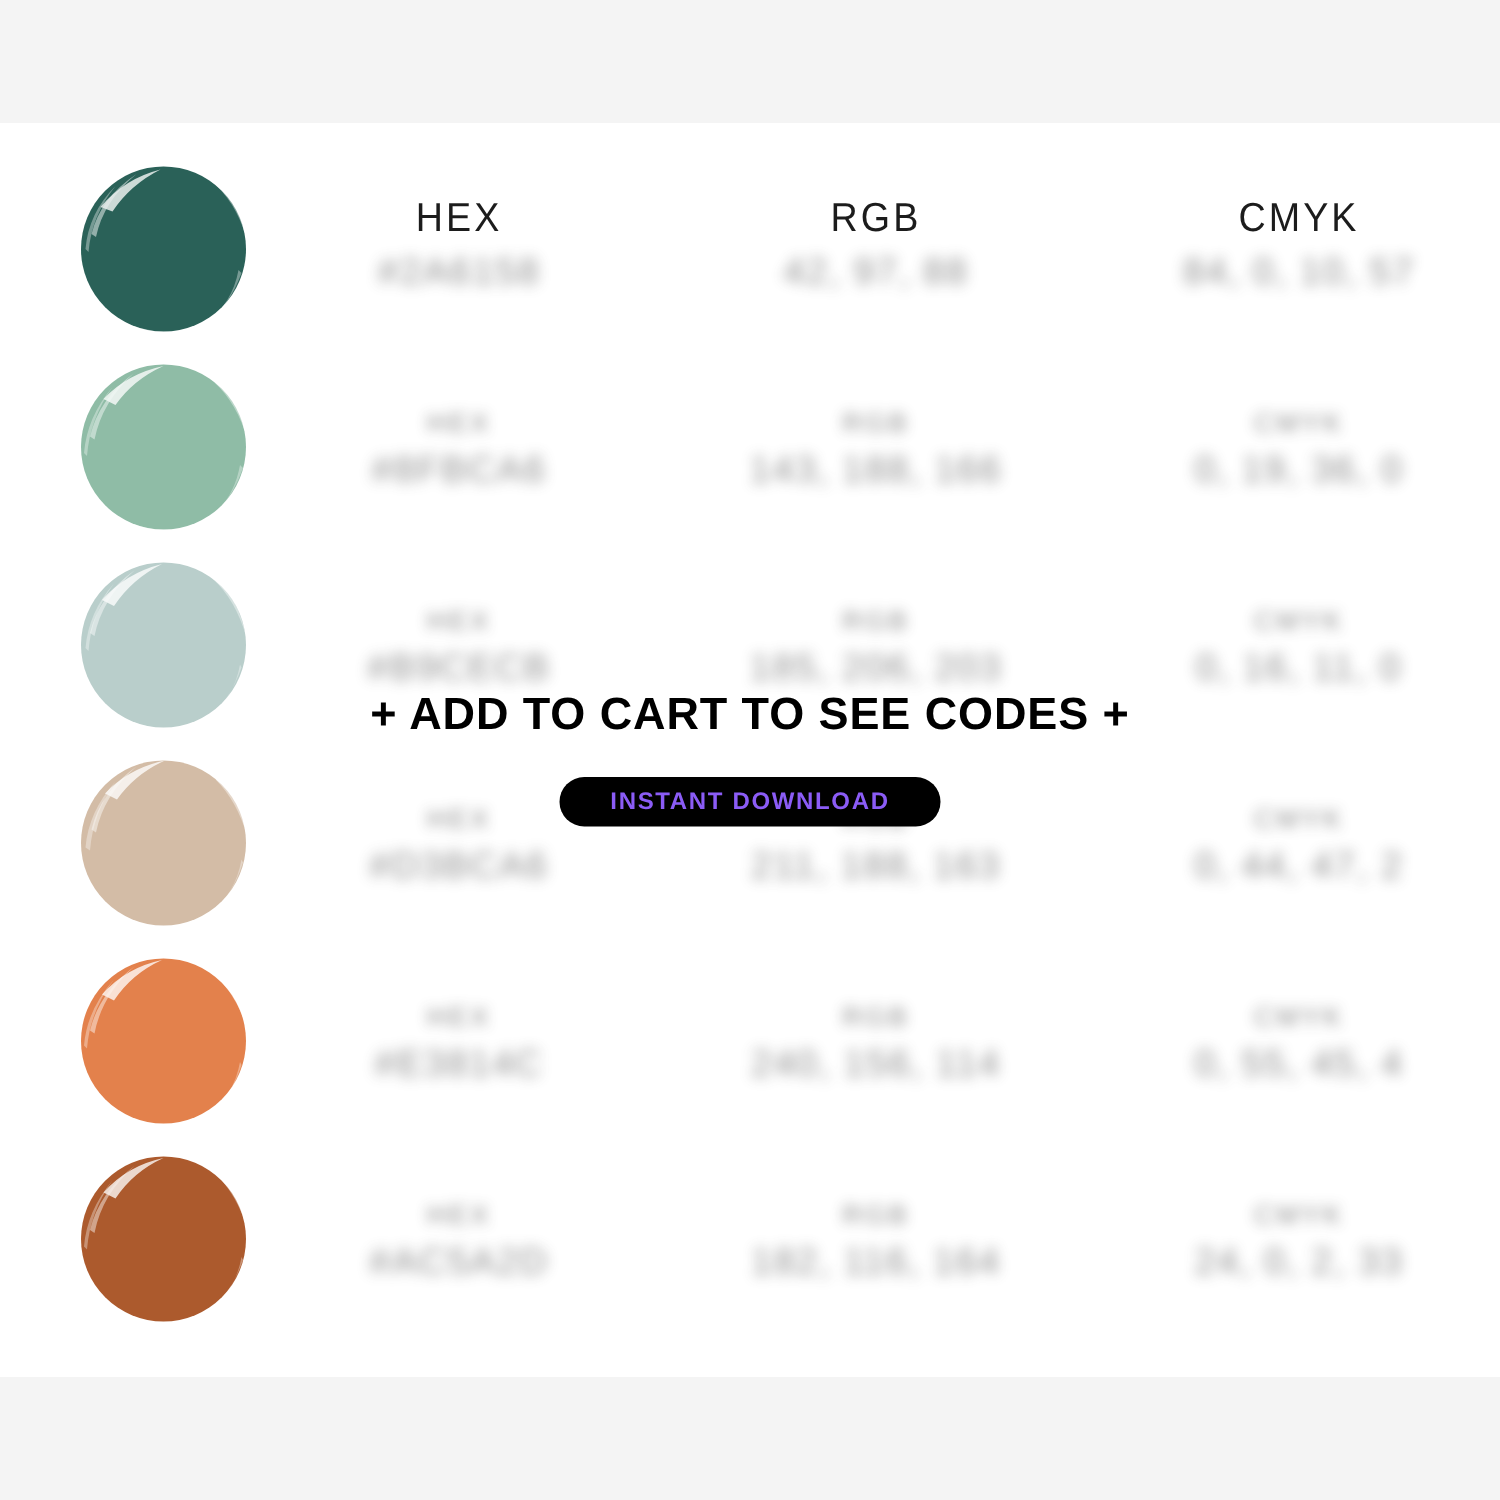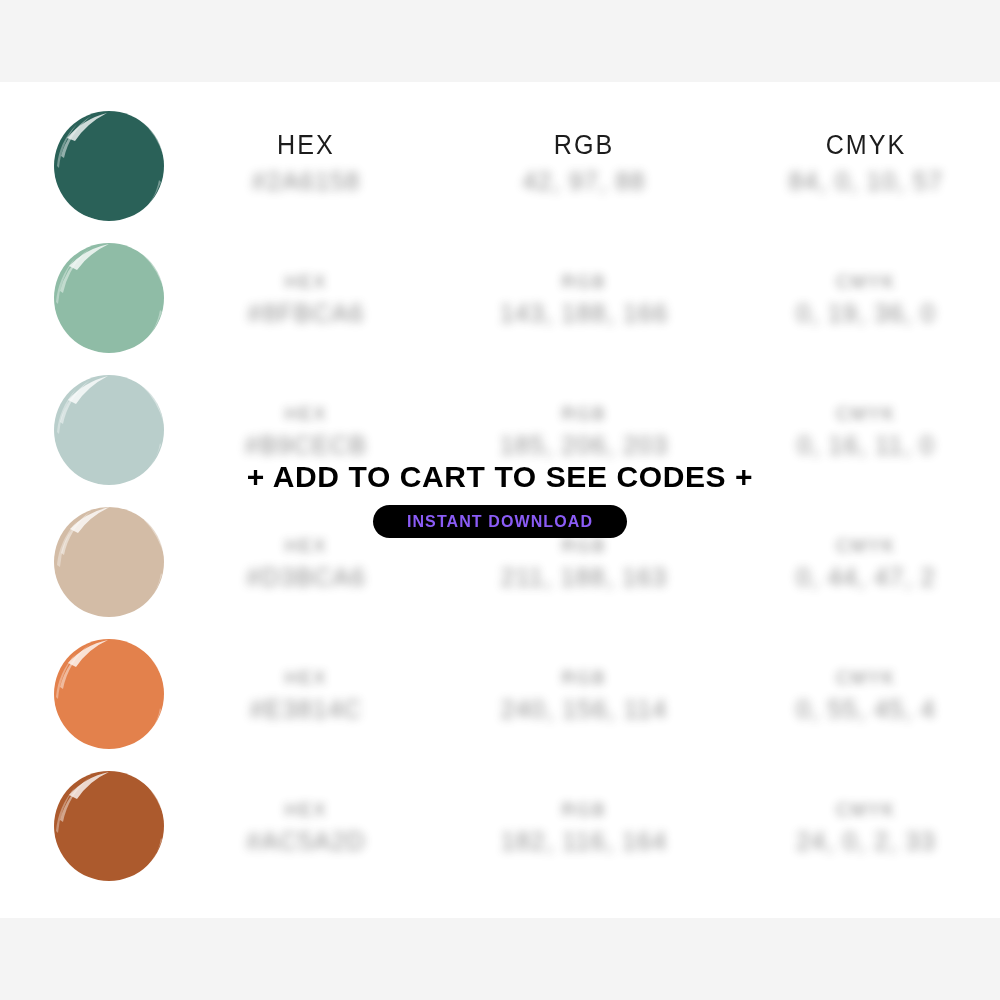--- a/index.html
+++ b/index.html
@@ -113,21 +113,21 @@
   }
 
   
   .cta {
     position:absolute;
     left:0; top:378px;
     width:1000px;
     display:flex;
     flex-direction:column;
     align-items:center;
-    gap:11px;
+    gap:24px;
     z-index:20;
   }
   .cta-headline {
     font-family:"Liberation Sans", sans-serif;
     font-size:30px;
     font-weight:bold;
     letter-spacing:.6px;
     color:#000000;
     white-space:nowrap;
     text-shadow:0 0 14px #fff, 0 0 26px #fff, 0 0 38px #fff;

